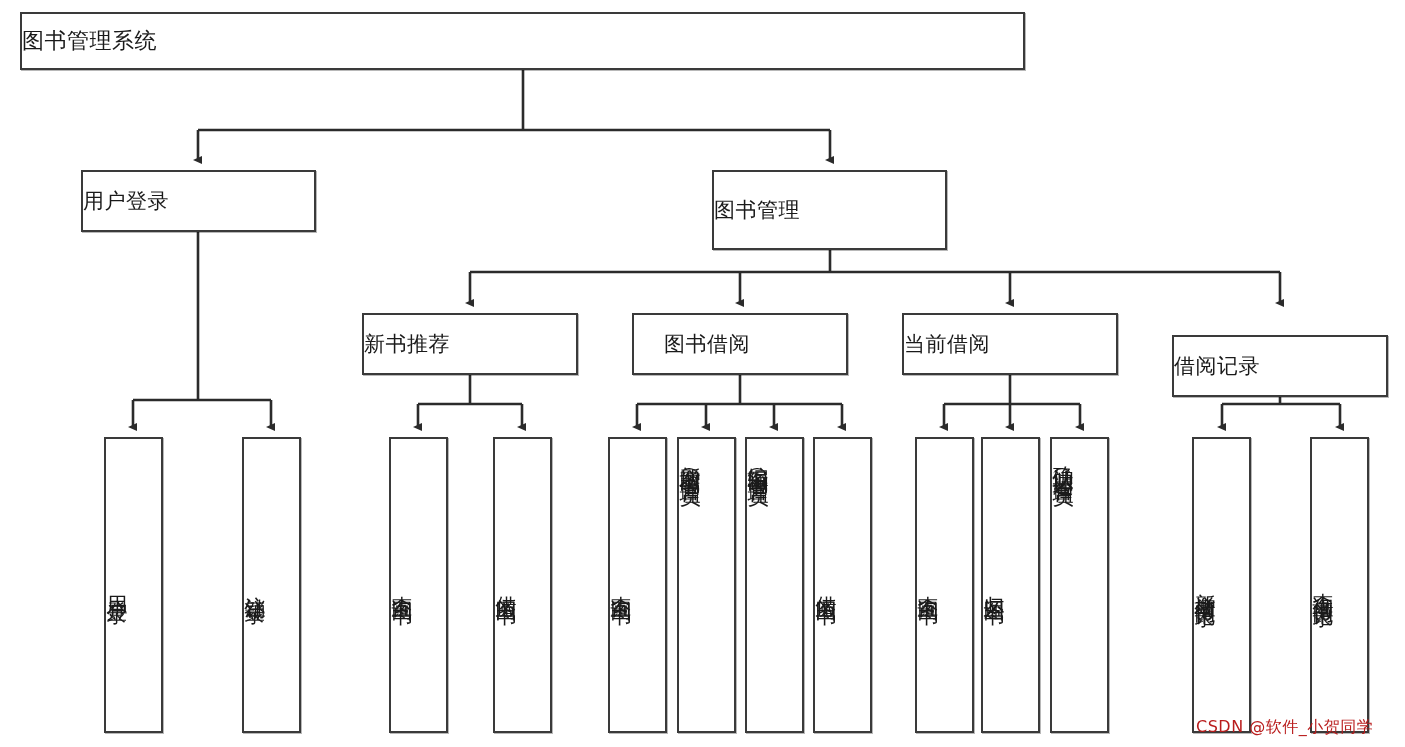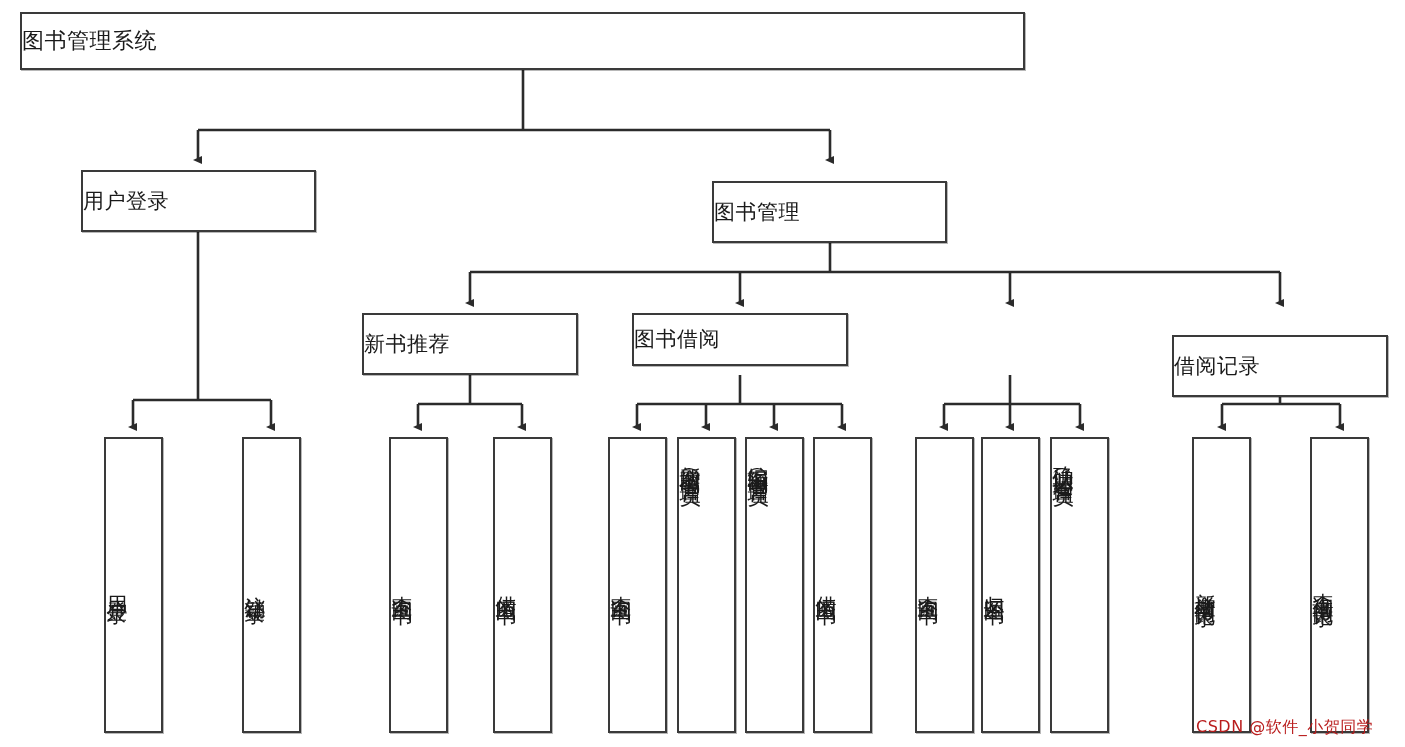--- a/index.html
+++ b/index.html
@@ -128,32 +128,35 @@
   </svg>
 
   <div class="node root horizontal" style="left:20px; top:12px; width:1005px; height:58px;">
     <span class="label">图书管理系统</span>
   </div>
 
   <div class="node horizontal" style="left:81px; top:170px; width:235px; height:62px;">
     <span class="label">用户登录</span>
   </div>
 
-  <div class="node horizontal" style="left:712px; top:181px; width:235px; height:62px;">
+  <div class="node horizontal" style="left:712px; top:170px; width:235px; height:80px;">
     <span class="label">图书管理</span>
   </div>
 
   <div class="node horizontal" style="left:362px; top:313px; width:216px; height:62px;">
     <span class="label">新书推荐</span>
   </div>
 
-  <div class="node horizontal" style="left:632px; top:313px; width:216px; height:53px;">
+  <div class="node horizontal" style="left:632px; top:313px; width:216px; height:62px;padding-left:30px;">
     <span class="label">图书借阅</span>
   </div>
 
+  <div class="node horizontal" style="left:902px; top:313px; width:216px; height:62px;">
+    <span class="label">当前借阅</span>
+  </div>
 
   <div class="node horizontal" style="left:1172px; top:313px; width:216px; height:62px;margin-top:22px;">
     <span class="label">借阅记录</span>
   </div>
 
   <div class="node vertical centered" style="left:104px; top:437px; width:59px; height:296px;">
     <span class="label">用户登录</span>
   </div>
 
   <div class="node vertical centered" style="left:242px; top:437px; width:59px; height:296px;">

